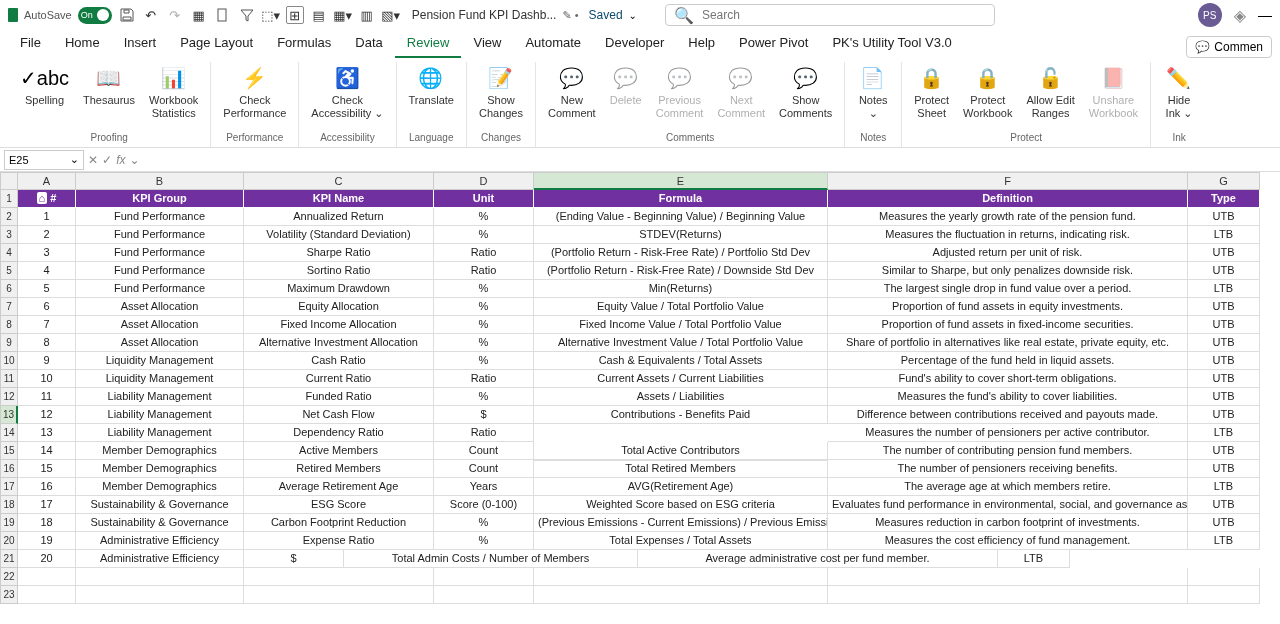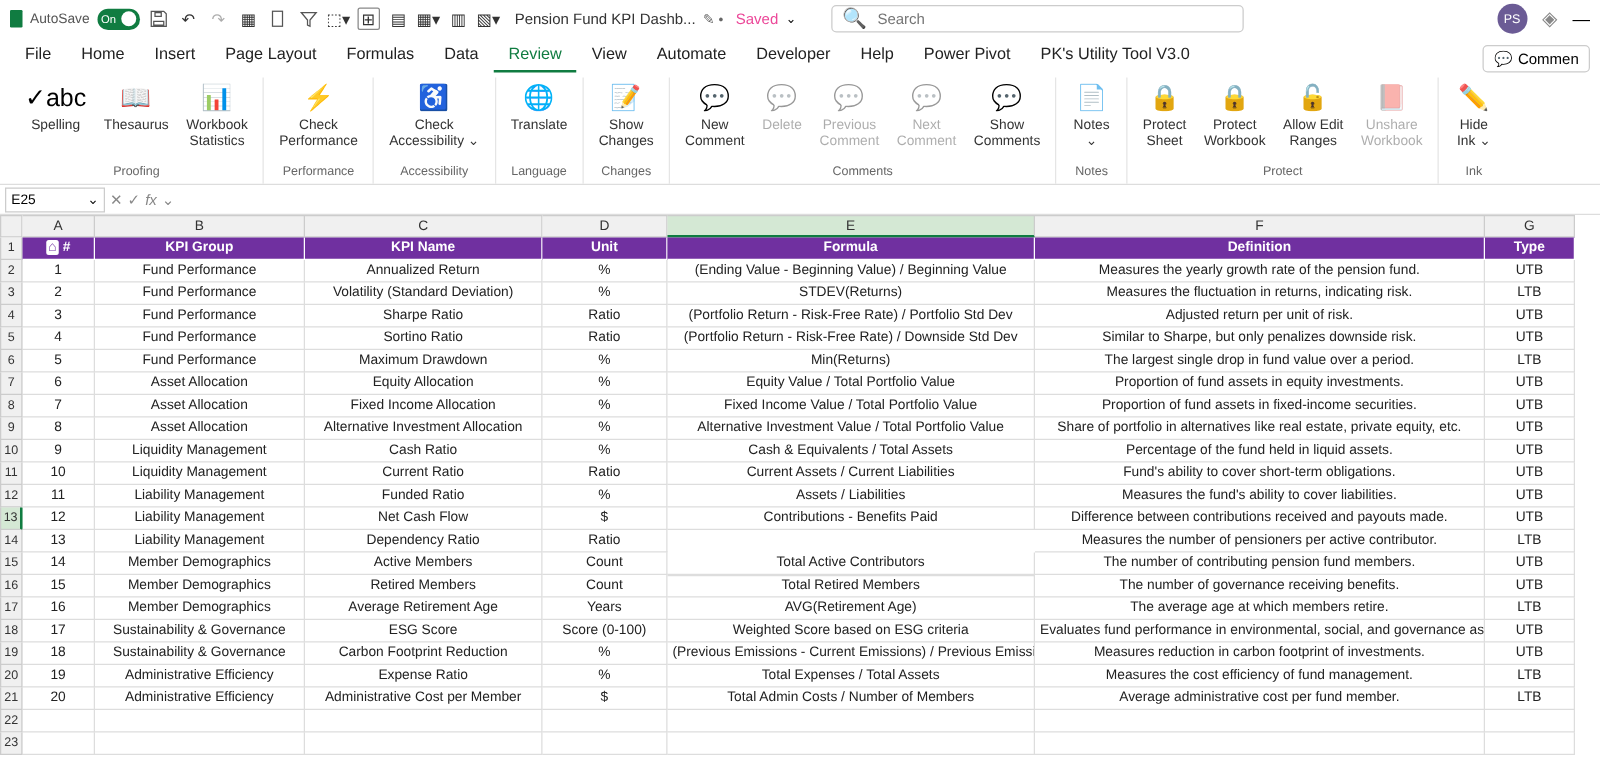--- a/index.html
+++ b/index.html
@@ -7,21 +7,21 @@
     
     .titlebar { height: 30px; display: flex; align-items: center; padding: 0 8px; background: #fff; gap: 8px; }
     .titlebar .left { display: flex; align-items: center; gap: 6px; }
     .autosave { font-size: 11px; color: #555; }
     .toggle { width: 34px; height: 17px; background: #107C41; border-radius: 10px; position: relative; display:inline-flex; align-items:center; }
     .toggle::after { content:''; width:12px; height:12px; background:#fff; border-radius:50%; position:absolute; right:3px; }
     .toggle-on { font-size: 9px; color:#fff; margin-left:3px;}
     .tb-icon { width: 18px; height: 18px; display:flex; align-items:center; justify-content:center; color:#333; font-size:13px;}
     .tb-icon svg { width:16px; height:16px; }
     .doc-title { font-size: 12px; color: #333; margin-left: 6px; }
-    .saved { font-size: 12px; color: #ec4899; margin-left: 4px; }
+    .saved { font-size: 12px; color: #0c4a6e; margin-left: 4px; }
     .search-box { flex: 0 0 330px; height: 22px; border: 1px solid #ccc; border-radius: 4px; display:flex; align-items:center; padding: 0 8px; margin-left: 20px; gap:8px;}
     .search-box input { border:none; outline:none; font-size:12px; flex:1; }
     .titlebar .right { margin-left: auto; display:flex; align-items:center; gap:12px; }
     .avatar { width:24px; height:24px; border-radius:50%; background:#6b5b95; color:#fff; font-size:10px; display:flex; align-items:center; justify-content:center; }
     
     .tabs { height: 28px; display:flex; align-items:end; padding: 0 8px; border-bottom: none; gap: 0; }
     .tab { padding: 6px 12px; font-size: 13px; color: #222; cursor:pointer; }
     .tab.active { color: #107C41; border-bottom: 2px solid #107C41; font-weight:400; }
     .comments-btn { margin-left:auto; border:1px solid #ccc; border-radius:4px; padding:3px 8px; font-size:12px; display:flex; align-items:center; gap:4px;}
     
@@ -439,21 +439,21 @@
           <div class="cell colE" style="width: 294px;">Total Active Contributors</div>
           <div class="cell colF" style="width: 360px;">The number of contributing pension fund members.</div>
           <div class="cell colG" style="width: 72px;">UTB</div>
         </div>
         <div class="row">
           <div class="cell colA" style="width: 58px;">15</div>
           <div class="cell colB" style="width: 168px;">Member Demographics</div>
           <div class="cell colC" style="width: 190px;">Retired Members</div>
           <div class="cell colD" style="width: 100px;">Count</div>
           <div class="cell colE" style="width: 294px;">Total Retired Members</div>
-          <div class="cell colF" style="width: 360px;">The number of governance receiving benefits.</div>
+          <div class="cell colF" style="width: 360px;">The number of pensioners receiving benefits.</div>
           <div class="cell colG" style="width: 72px;">UTB</div>
         </div>
         <div class="row">
           <div class="cell colA" style="width: 58px;">16</div>
           <div class="cell colB" style="width: 168px;">Member Demographics</div>
           <div class="cell colC" style="width: 190px;">Average Retirement Age</div>
           <div class="cell colD" style="width: 100px;">Years</div>
           <div class="cell colE" style="width: 294px;">AVG(Retirement Age)</div>
           <div class="cell colF" style="width: 360px;">The average age at which members retire.</div>
           <div class="cell colG" style="width: 72px;">LTB</div>
@@ -481,21 +481,20 @@
           <div class="cell colB" style="width: 168px;">Administrative Efficiency</div>
           <div class="cell colC" style="width: 190px;">Expense Ratio</div>
           <div class="cell colD" style="width: 100px;">%</div>
           <div class="cell colE" style="width: 294px;">Total Expenses / Total Assets</div>
           <div class="cell colF" style="width: 360px;">Measures the cost efficiency of fund management.</div>
           <div class="cell colG" style="width: 72px;">LTB</div>
         </div>
         <div class="row">
           <div class="cell colA" style="width: 58px;">20</div>
           <div class="cell colB" style="width: 168px;">Administrative Efficiency</div>
-          <div class="cell colC" style="width: 190px;">Administrative Cost per Member</div>
           <div class="cell colD" style="width: 100px;">$</div>
           <div class="cell colE" style="width: 294px;">Total Admin Costs / Number of Members</div>
           <div class="cell colF" style="width: 360px;">Average administrative cost per fund member.</div>
           <div class="cell colG" style="width: 72px;">LTB</div>
         </div>
         <div class="row">
           <div class="cell colA" style="width: 58px;"></div>
           <div class="cell colB" style="width: 168px;"></div>
           <div class="cell colC" style="width: 190px;"></div>
           <div class="cell colD" style="width: 100px;"></div>

